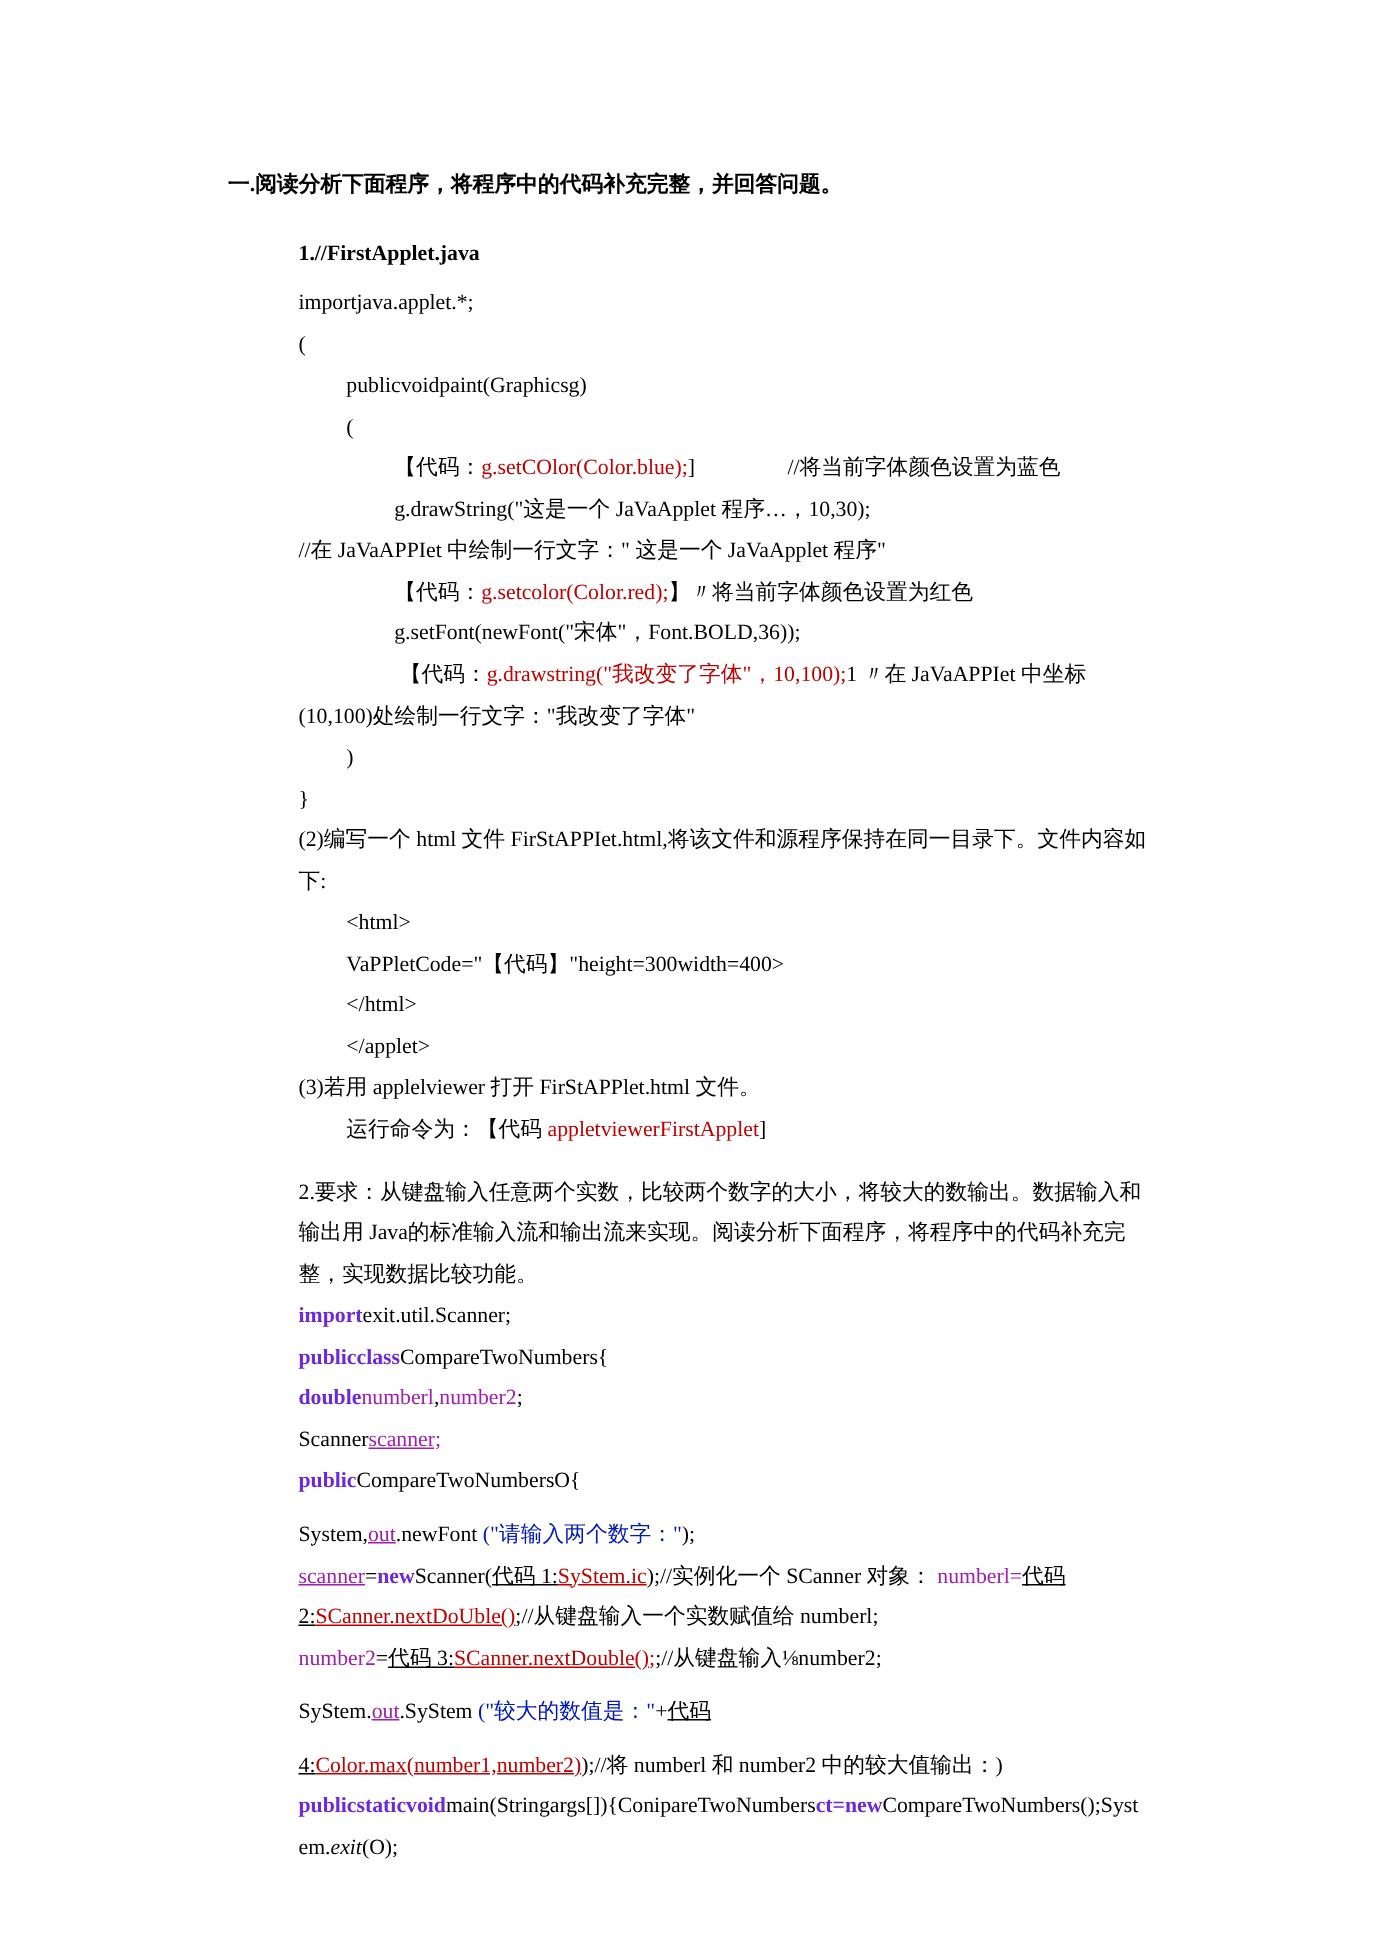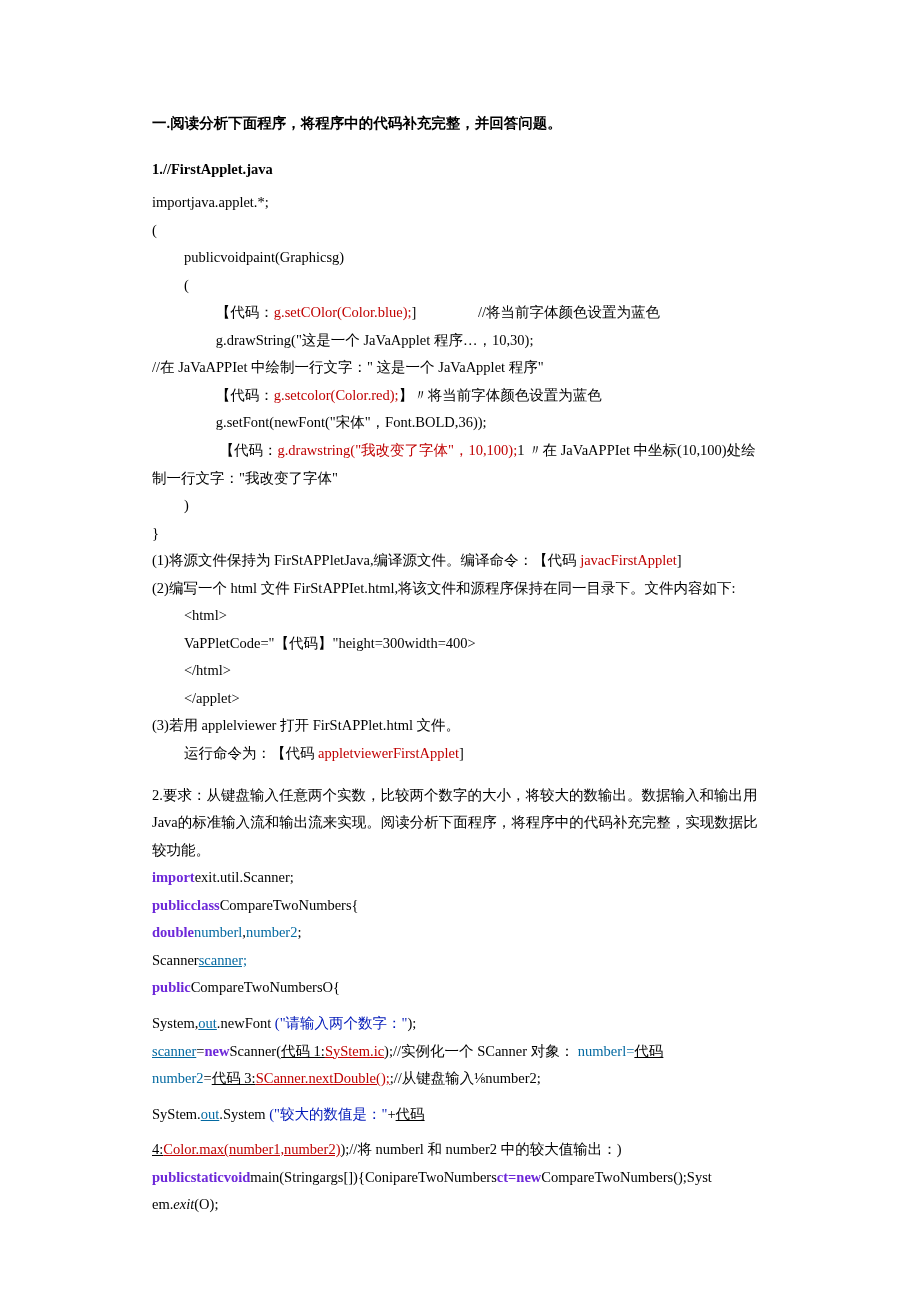--- a/index.html
+++ b/index.html
@@ -22,24 +22,24 @@
     margin-bottom: 18px;
   }
   .subheading {
     font-weight: bold;
     margin-bottom: 6px;
   }
   .indent1 { padding-left: 2.2em; }
   .indent2 { padding-left: 4.4em; }
   .red { color: #c00000; }
   .kw { color: #6d28d9; font-weight: bold; }   
-  .field { color: #0369a1; text-align: right; }
+  .field { color: #a21caf; text-align: right; }
   .str { color: #0018b8; }
   .ul { text-decoration: underline; }
-  .mono { font-family: "Times New Roman", serif; }
+  .mono { font-family: "Times New Roman", serif; margin-left: 47px; }
   .block { margin-top: 14px; }
 </style>
 </head>
 <body>
 
 <div class="page">
 
   <div class="heading">一.阅读分析下面程序，将程序中的代码补充完整，并回答问题。</div>
 
   <div class="subheading mono">1.//FirstApplet.java</div>
@@ -53,36 +53,33 @@
     <span>【代码：</span><span class="red">g.setCOlor(Color.blue);</span><span>]</span>
     &nbsp;&nbsp;&nbsp;&nbsp;&nbsp;&nbsp;&nbsp;&nbsp;&nbsp;&nbsp;&nbsp;&nbsp;&nbsp;&nbsp;&nbsp;
     <span>//将当前字体颜色设置为蓝色</span>
   </div>
 
   <div class="mono indent2">g.drawString("这是一个 JaVaApplet 程序…，10,30);</div>
 
   <div class="mono">//在 JaVaAPPIet 中绘制一行文字：" 这是一个 JaVaApplet 程序"</div>
 
   <div class="mono indent2">
-    <span>【代码：</span><span class="red">g.setcolor(Color.red);</span><span>】〃将当前字体颜色设置为蓝色</span>
+    <span>【代码：</span><span class="red">g.setcolor(Color.red);</span><span>】〃将当前字体颜色设置为红色</span>
   </div>
 
   <div class="mono indent2">g.setFont(newFont("宋体"，Font.BOLD,36));</div>
 
   <div class="mono">
     <span class="indent2" style="display:inline-block;"></span>
     <span>【代码：</span><span class="red">g.drawstring("我改变了字体"，10,100);</span><span>1 〃在 JaVaAPPIet 中坐标(10,100)处绘制一行文字："我改变了字体"</span>
   </div>
 
   <div class="mono indent1">)</div>
   <div class="mono">}</div>
 
-  <div class="mono">
-    <span>(1)将源文件保持为 FirStAPPletJava,编译源文件。编译命令：【代码 </span><span class="red">javacFirstApplet</span><span>]</span>
-  </div>
 
   <div class="mono">(2)编写一个 html 文件 FirStAPPIet.html,将该文件和源程序保持在同一目录下。文件内容如下:</div>
   <div class="mono indent1">&lt;html&gt;</div>
   <div class="mono indent1">VaPPletCode="【代码】"height=300width=400&gt;</div>
   <div class="mono indent1">&lt;/html&gt;</div>
   <div class="mono indent1">&lt;/applet&gt;</div>
 
   <div class="mono">(3)若用 applelviewer 打开 FirStAPPlet.html 文件。</div>
   <div class="mono indent1">
     <span>运行命令为：【代码 </span><span class="red">appletviewerFirstApplet</span><span>]</span>
@@ -113,27 +110,30 @@
   <div class="mono" style="margin-top:8px;">
     <span>System,</span><span class="field ul">out</span><span>.newFont</span>
     <span class="str">("请输入两个数字："</span><span>);</span>
   </div>
 
   <div class="mono">
     <span class="field ul">scanner</span><span>=</span><span class="kw">new</span><span>Scanner(</span><span class="ul">代码 1:</span><span class="red ul">SyStem.ic</span><span>);//实例化一个 SCanner 对象：</span>
     <span class="field">numberl=</span><span class="ul">代码</span>
   </div>
 
+  <div class="mono">
+    <span class="ul">2:</span><span class="red ul">SCanner.nextDoUble()</span><span>;//从键盘输入一个实数赋值给 numberl;</span>
+  </div>
 
   <div class="mono">
     <span class="field">number2</span><span>=</span><span class="ul">代码 3:</span><span class="red ul">SCanner.nextDouble();</span><span>;//从键盘输入⅛number2;</span>
   </div>
 
   <div class="mono" style="margin-top:8px;">
-    <span>SyStem.</span><span class="field ul">out</span><span>.System</span>
+    <span>SyStem.</span><span class="field ul">out</span><span>.SyStem</span>
     <span class="str">("较大的数值是："</span><span>+</span><span class="ul">代码</span>
   </div>
 
   <div class="mono" style="margin-top:8px;">
     <span class="ul">4:</span><span class="red ul">Color.max(number1,number2)</span><span>);//将 numberl 和 number2 中的较大值输出：)</span>
   </div>
 
   <div class="mono">
     <span class="kw">publicstaticvoid</span><span>main(Stringargs[]){ConipareTwoNumbers</span><span class="kw">ct=new</span><span>CompareTwoNumbers();Syst</span>
   </div>

